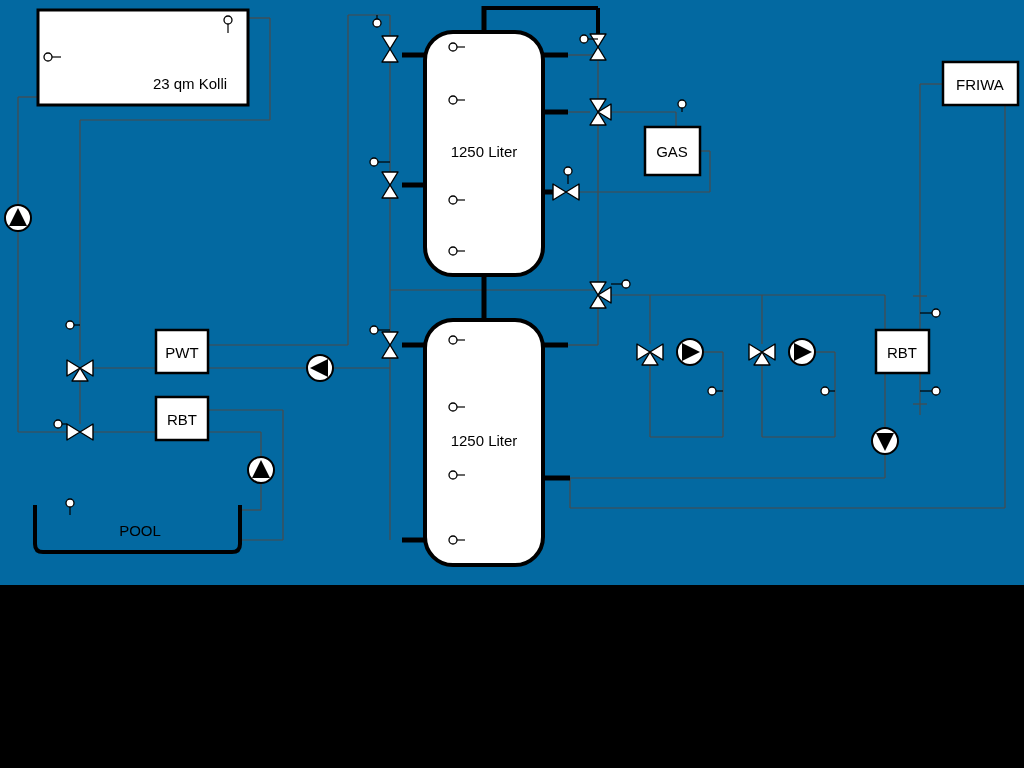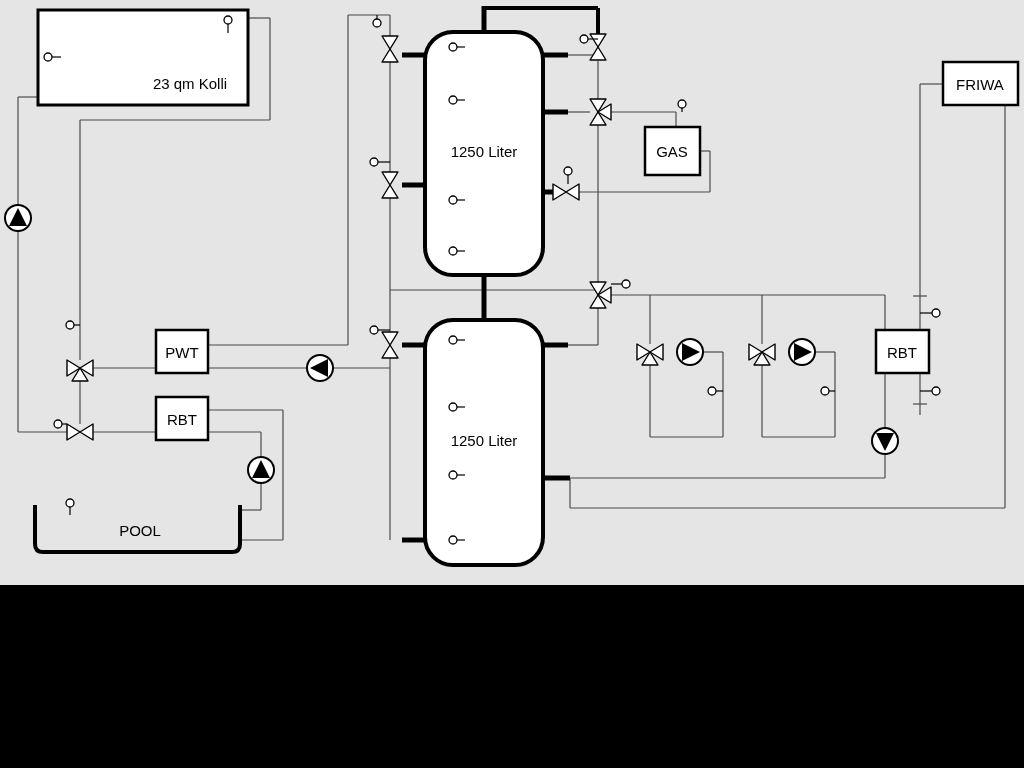--- a/index.html
+++ b/index.html
@@ -1,18 +1,18 @@
 <!DOCTYPE html>
 <html><head>
 <meta charset="utf-8">
 <style>
   html,body { margin:0; padding:0; background:#000; }
   #screen {
     position:relative; width:1024px; height:768px;
-    background:#e5e5e5; overflow:hidden;
+    background:#0369a1; overflow:hidden;
     font-family:"Liberation Sans", sans-serif;
   }
   #diagram { position:absolute; left:0; top:0; }
   #bottom-bar {
     position:absolute; left:0; top:585px; width:1024px; height:183px;
     background:#000000;
   }
   .p  { stroke:#4a4a4a; stroke-width:1.2; fill:none; }
   .t  { stroke:#000000; stroke-width:5;   fill:none; }
   .t4 { stroke:#000000; stroke-width:4;   fill:none; }

